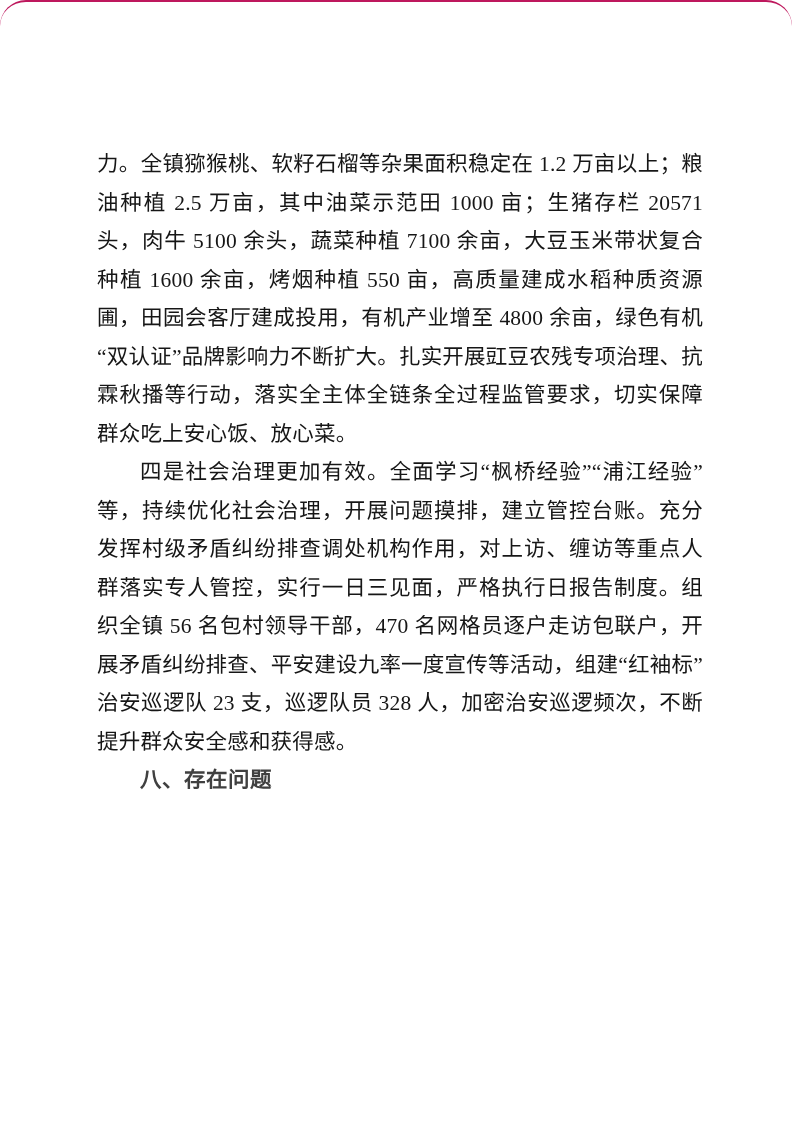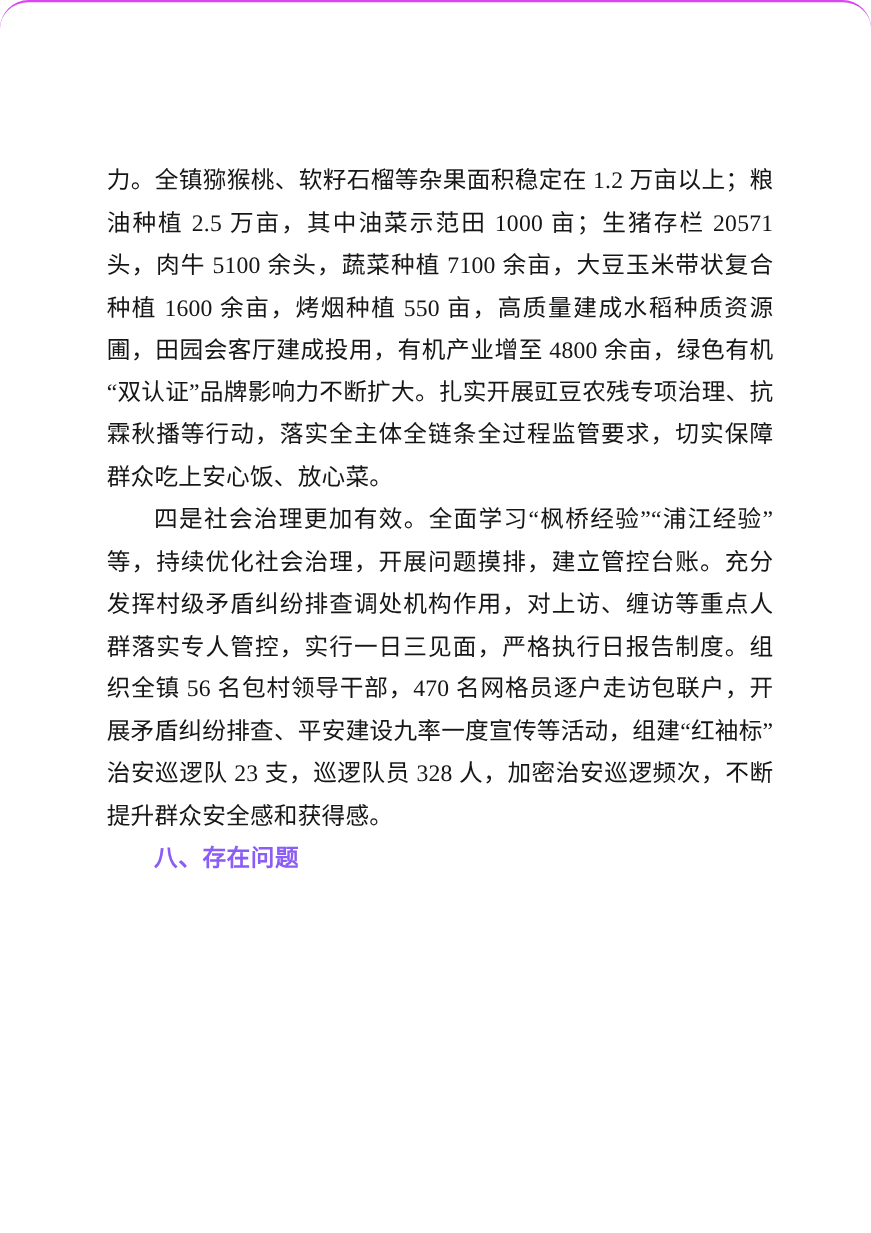--- a/index.html
+++ b/index.html
@@ -6,21 +6,21 @@
     margin: 0;
     padding: 0;
     background: #ffffff;
   }
   .page {
     position: relative;
     width: 792px;
     height: 871px;
     background: #ffffff;
     overflow: hidden;
-    border-top: 2px solid #d946ef;
+    border-top: 2px solid #be185d;
     box-sizing: border-box;
     font-family: "Liberation Serif", "DejaVu Serif", serif;
     color: #161616;
     border-radius: 26px;
   }
   .content {
     position: absolute;
     left: 97px;
     top: 143px;
     width: 606px;
@@ -38,21 +38,21 @@
     text-indent: 0;
   }
   .section-heading {
     margin: 0;
     font-family: "Liberation Sans", "DejaVu Sans", sans-serif;
     font-weight: 700;
     font-size: 21.5px;
     line-height: 38.5px;
     text-indent: 2em;
     letter-spacing: 0.5px;
-    color: #8b5cf6;
+    color: #404040;
   }
   .page-number {
     position: absolute;
     top: 984px;
     right: 95px;
     font-family: "Liberation Serif", "DejaVu Serif", serif;
     font-size: 17px;
     letter-spacing: 2px;
     color: #0369a1;
   }

